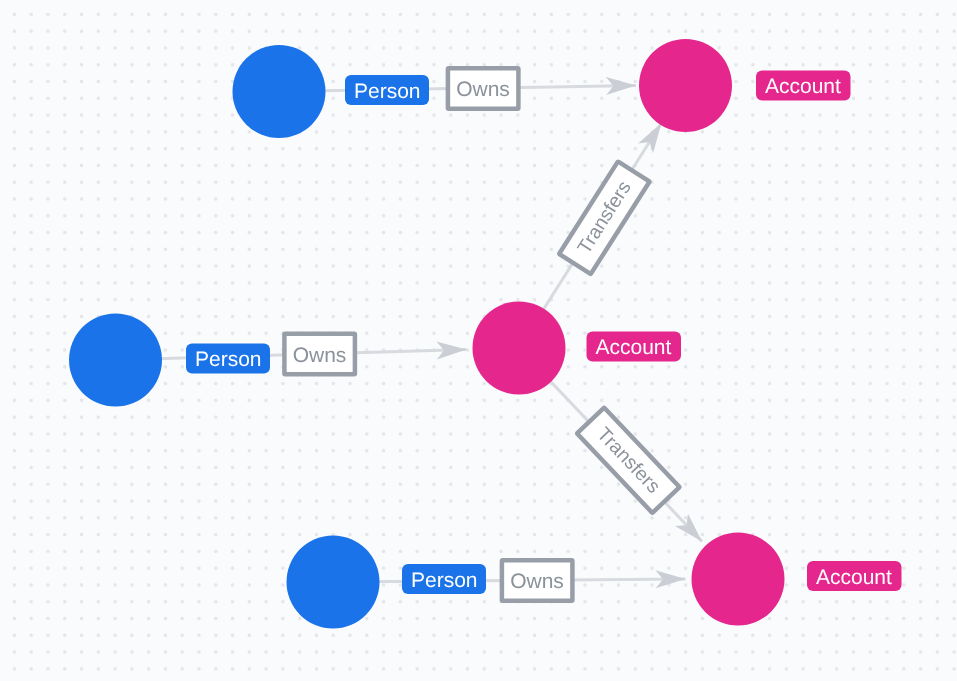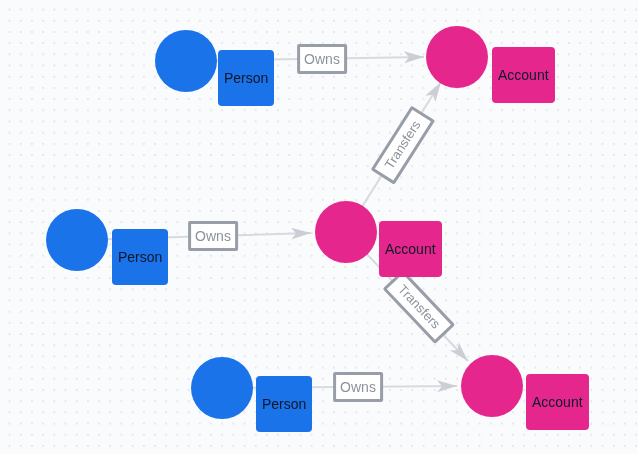--- a/index.html
+++ b/index.html
@@ -32,26 +32,27 @@
     position: absolute;
     width: 62px;
     height: 62px;
     border-radius: 50%;
   }
   .node.person  { background: var(--person-node, #1a73e8); }
   .node.account { background: var(--account-node, #e5278d); }
 
   .badge {
     position: absolute;
-    color: #0f172a;
+    color: #ffffff;
     font-size: 14px;
     line-height: 16px;
-    padding: 20px 6px;
+    padding: 2px 6px;
     border-radius: 4px;
     white-space: nowrap;
+    margin-left: 12px;
   }
   .badge.person  { background: var(--person-node, #1a73e8); }
   .badge.account { background: var(--account-node, #e5278d); text-align: right; }
 
   .edge-label {
     position: absolute;
     background: #ffffff;
     border: 3px solid var(--edge-label-border, #989ea8);
     color: var(--edge-label-text, #8c929b);
     font-size: 14px;

